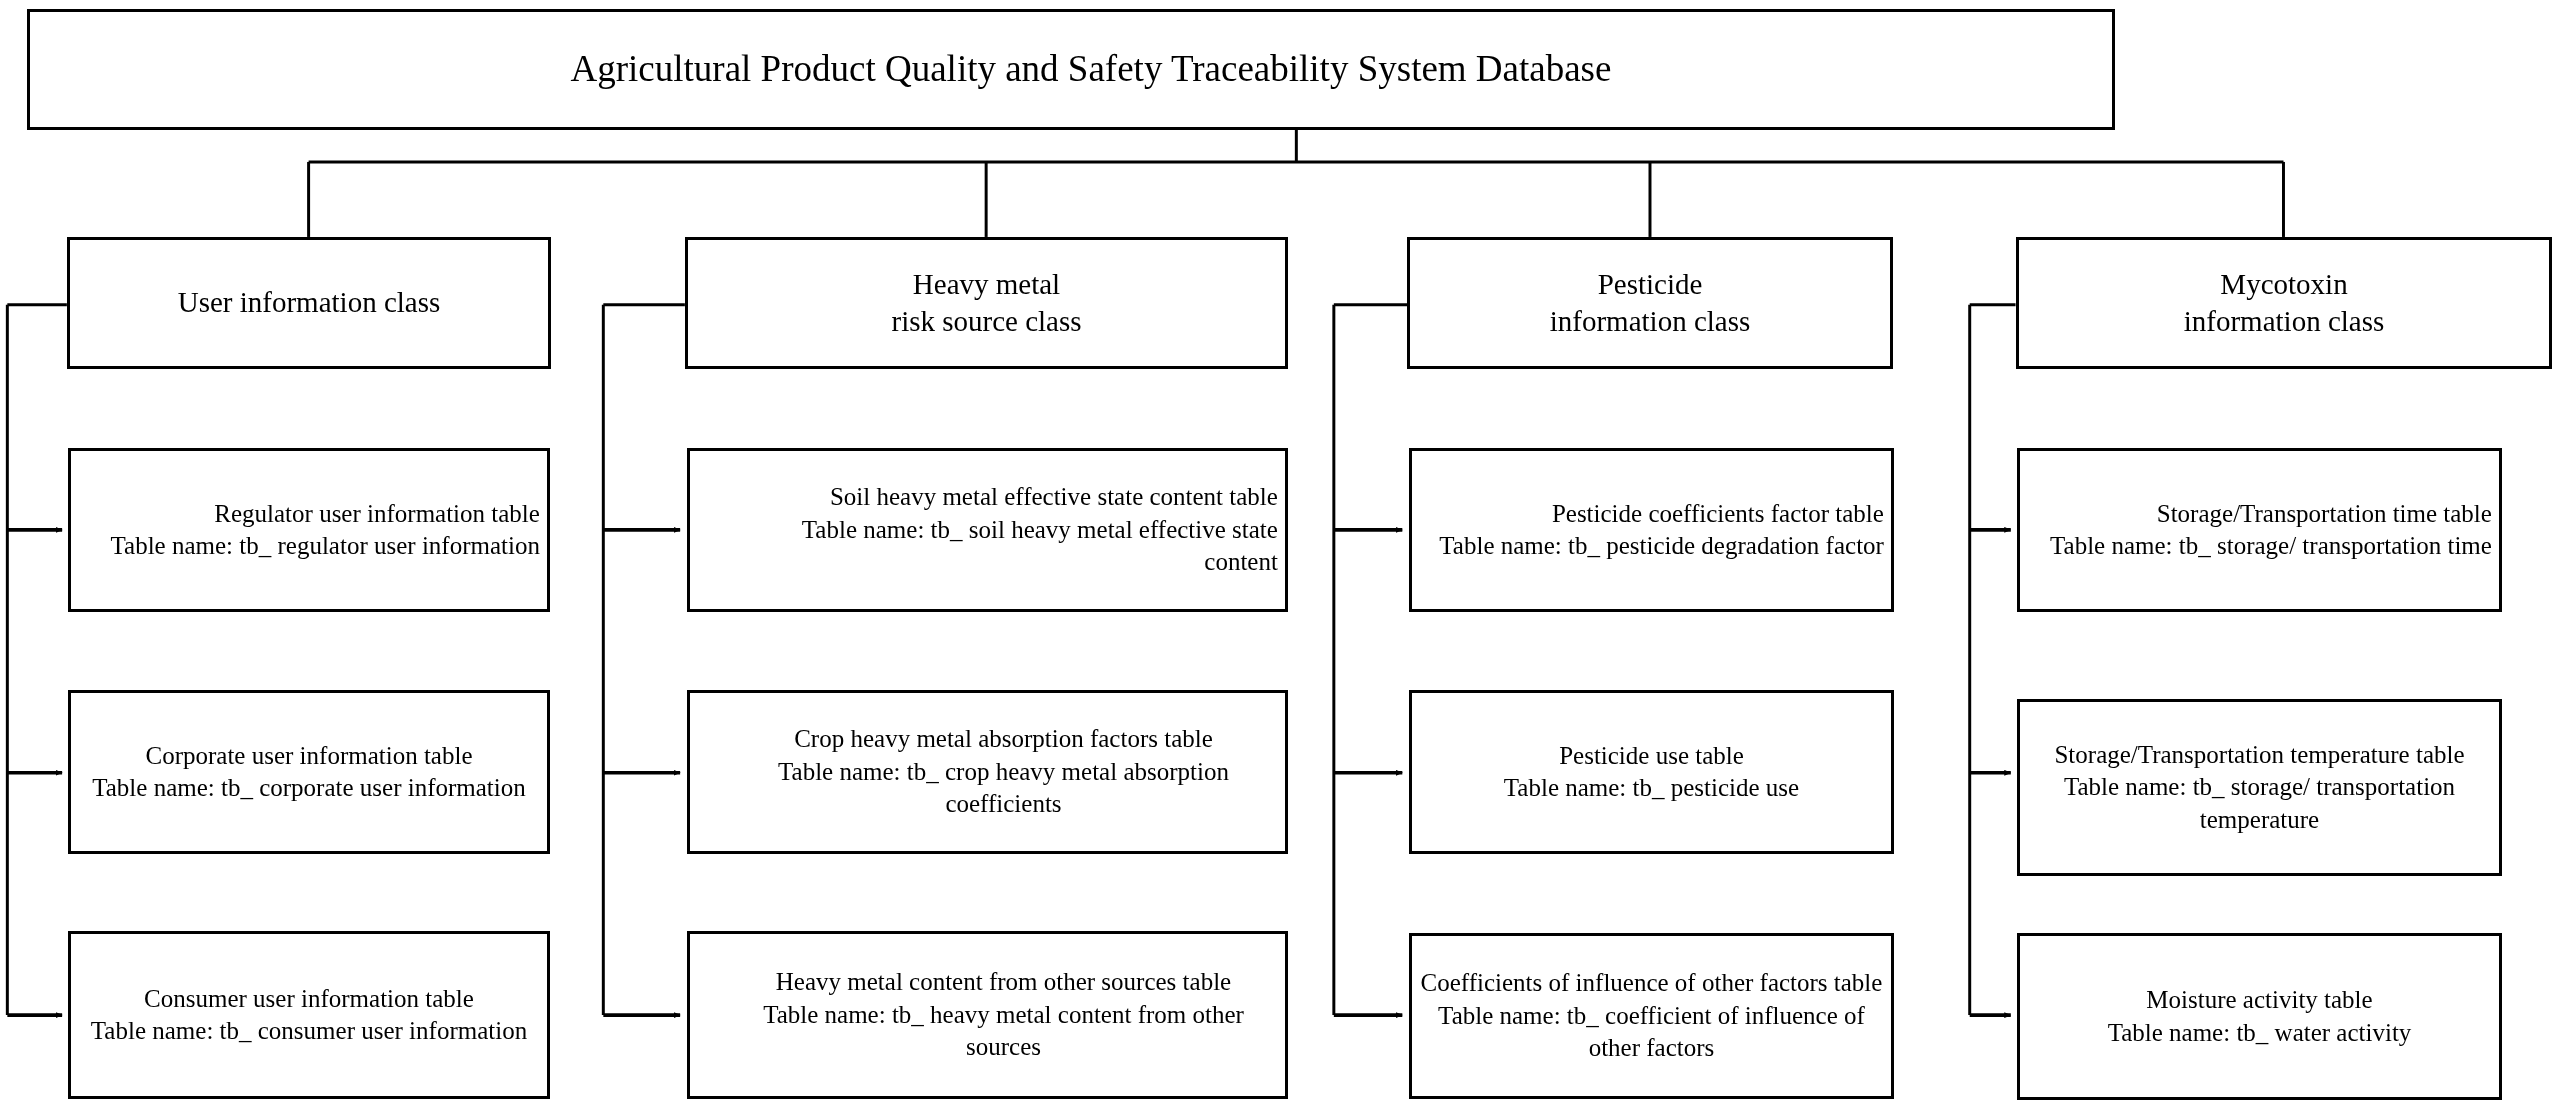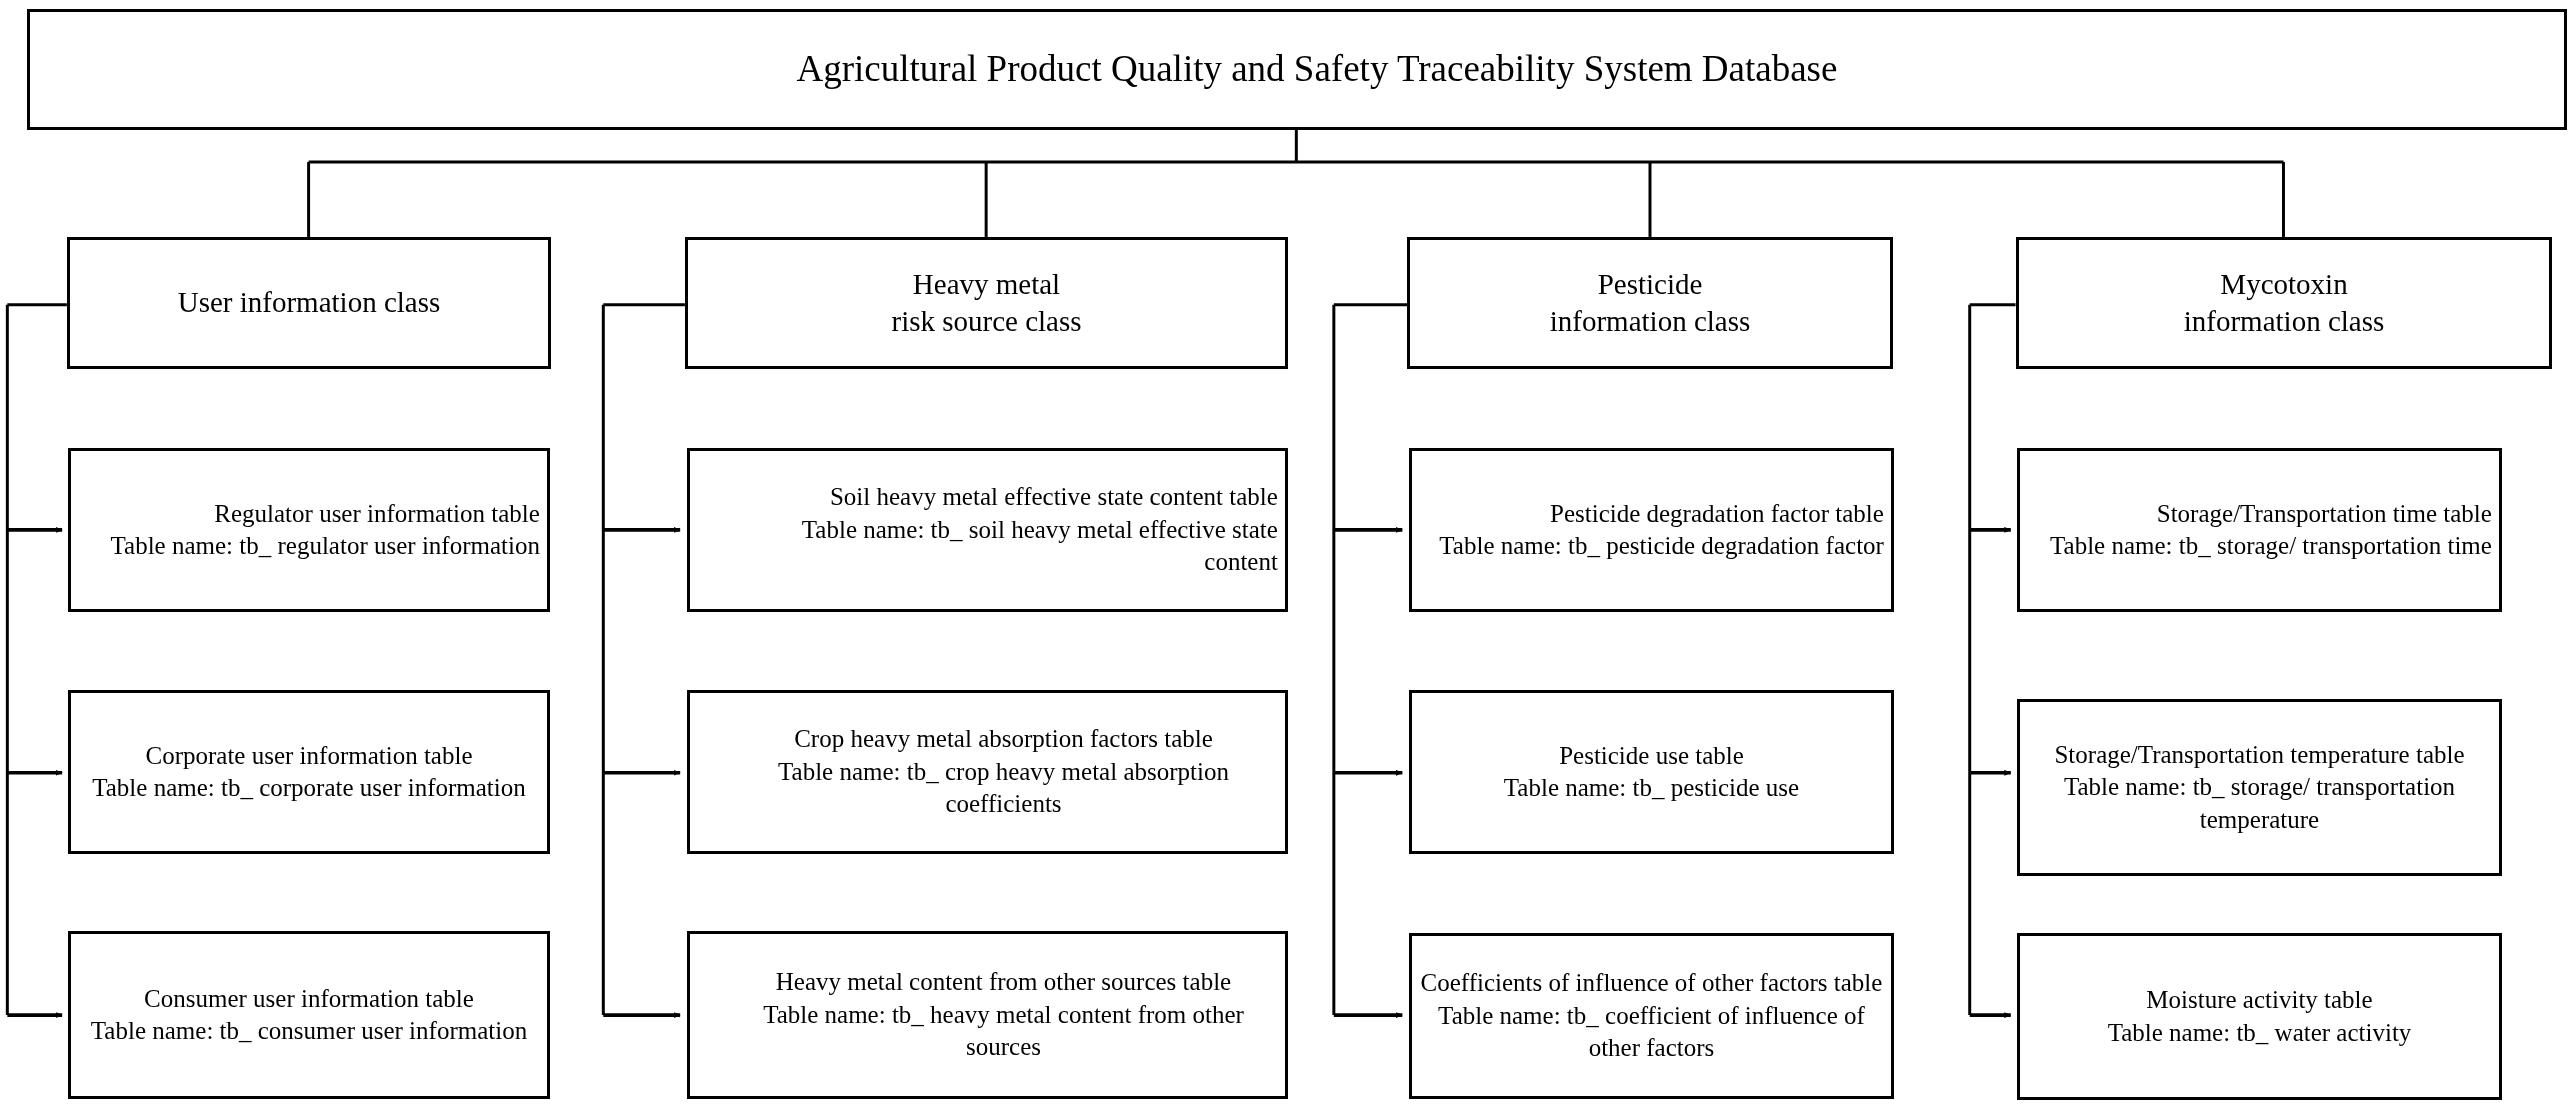--- a/index.html
+++ b/index.html
@@ -6,21 +6,21 @@
   body{width:2576px;height:1108px;position:relative;overflow:hidden;
        font-family:"Liberation Serif","DejaVu Serif",serif;color:#000;}
   #canvas{position:absolute;left:0;top:0;width:2576px;height:1108px;}
   svg.lines{position:absolute;left:0;top:0;width:2576px;height:1108px;pointer-events:none;}
 
   .box{position:absolute;box-sizing:border-box;border:3px solid #000;background:#fff;
        display:flex;align-items:center;justify-content:center;text-align:center;}
   .box .txt{display:block;width:100%;padding:0 7.1px;box-sizing:border-box;}
 
   
-  #root-box{left:27px;top:9px;width:2540px;height:121px;padding-left:40px;}
+  #root-box{left:27px;top:9px;width:2088px;height:121px;padding-left:40px;}
   #root-box .txt{font-size:37px;line-height:1.15;}
 
   
   .class-box{top:237px;height:132px;}
   .class-box .txt{font-size:29px;line-height:1.28;}
 
   
   .table-box .txt{font-size:25px;line-height:1.30;}
 
   .l1{left:67px;width:484px;}
@@ -136,21 +136,21 @@
   </div>
   <div class="box table-box t2 r2">
     <span class="txt">
       <span>Crop heavy metal absorption factors table</span><br>
       <span>Table name: tb_ crop heavy metal absorption coefficients</span>
     </span>
   </div>
 
   <div class="box table-box t3 r1">
     <span class="txt">
-      <span>Pesticide degradation factor table</span><br>
+      <span>Pesticide coefficients factor table</span><br>
       <span>Table name: tb_ pesticide degradation factor</span>
     </span>
   </div>
   <div class="box table-box t3 r2">
     <span class="txt">
       <span>Pesticide use table</span><br>
       <span>Table name: tb_ pesticide use</span>
     </span>
   </div>
   <div class="box table-box t3 r3tall">

